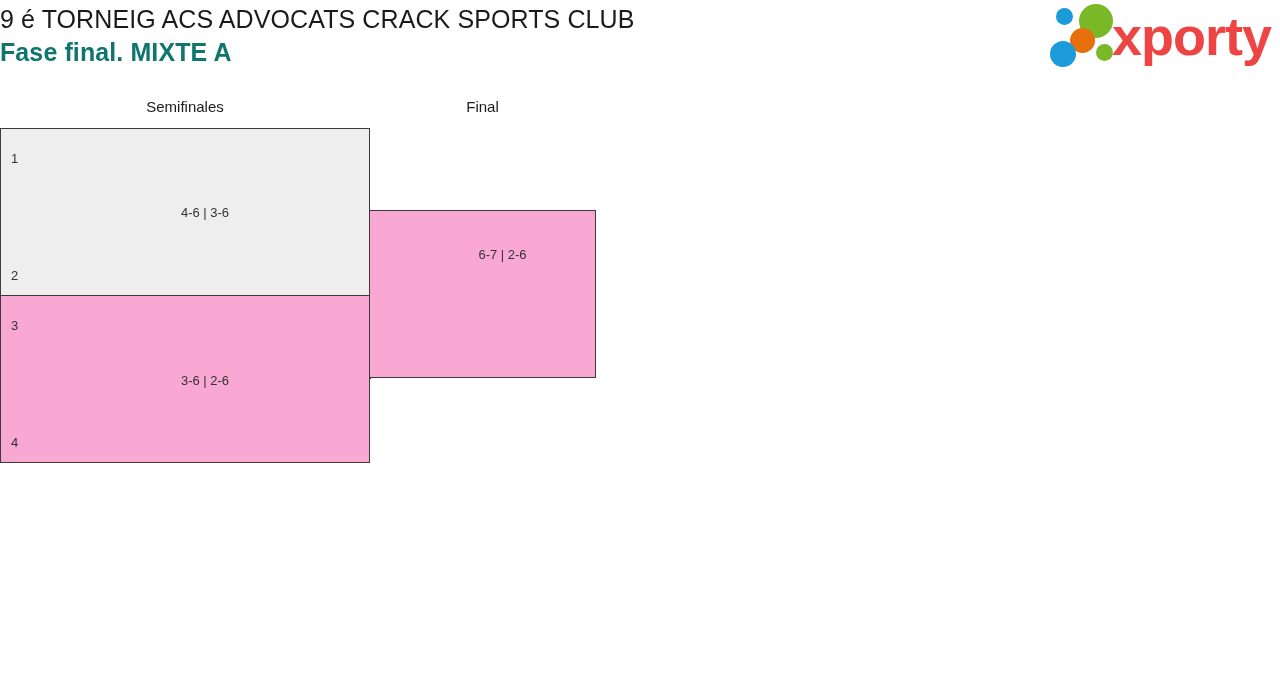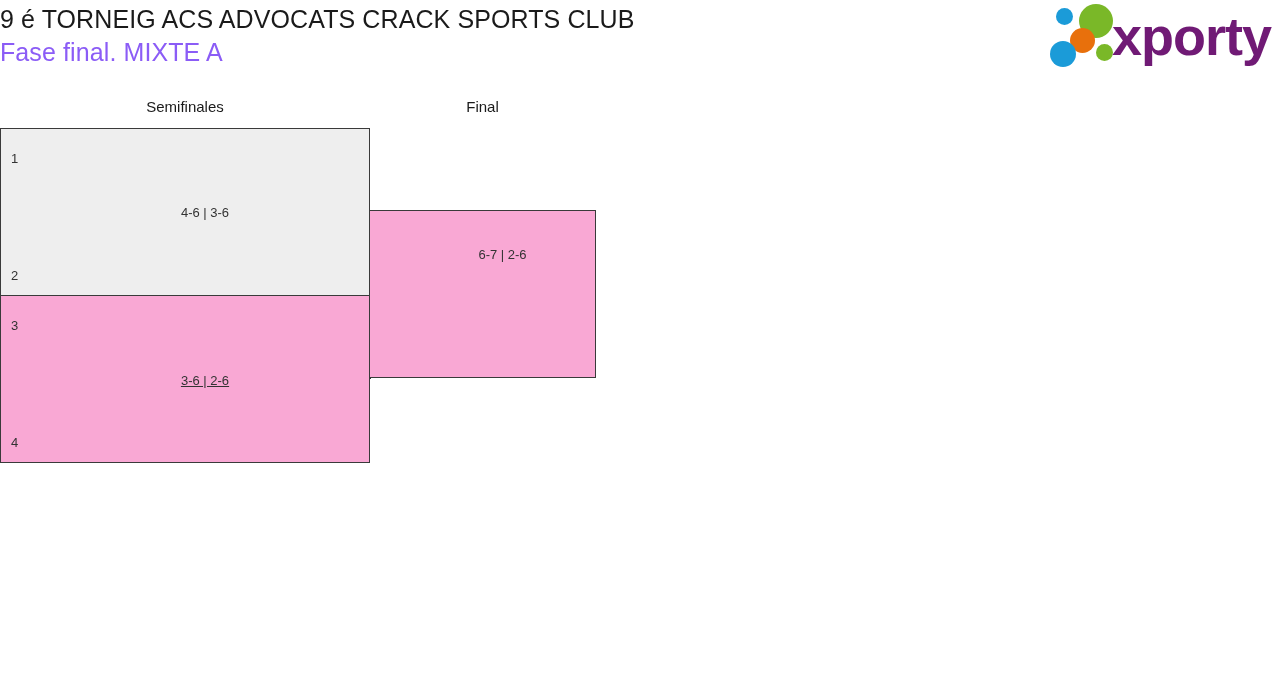--- a/index.html
+++ b/index.html
@@ -36,23 +36,23 @@
     letter-spacing: 0.1px;
     color: #1a1a1a;
     white-space: nowrap;
   }
   #tournament-subtitle {
     position: absolute;
     left: 0px;
     top: 36px;
     font-size: 25px;
     line-height: 33px;
-    font-weight: 400;
+    font-weight: 700;
     letter-spacing: 0.1px;
-    color: #8b5cf6;
+    color: #0f766e;
     white-space: nowrap;
   }
 
   
   #brand-logo {
     position: absolute;
     left: 1046px;
     top: 3px;
     width: 230px;
     height: 68px;
@@ -66,21 +66,21 @@
   #logo-dot-orange     { left: 24px; top: 25px; width: 25px; height: 25px; background: #e8700c; }
   #logo-dot-blue-bot   { left: 4px;  top: 38px; width: 26px; height: 26px; background: #1b9bd8; }
   #logo-dot-green-sm   { left: 50px; top: 41px; width: 17px; height: 17px; background: #7ab828; }
   #logo-wordmark {
     position: absolute;
     left: 66px;
     top: -2px;
     font-size: 54px;
     line-height: 70px;
     font-weight: 700;
-    color: #701a75;
+    color: #ef4444;
     letter-spacing: -1px;
   }
 
   
   #bracket {
     position: absolute;
     left: 0;
     top: 0;
     width: 1280px;
     height: 694px;
@@ -127,21 +127,21 @@
     color: #333333;
     white-space: nowrap;
     padding-left: 20px;
   }
 
   #match-semifinal-1 { left: 0px;   top: 128px; width: 370px; height: 168px; }
   #match-semifinal-2 { left: 0px;   top: 295px; width: 370px; height: 168px; }
   #match-final       { left: 369px; top: 210px; width: 227px; height: 168px; }
 
   #match-semifinal-1 .score { top: 75px; }
-  #match-semifinal-2 .score { top: 76px; text-decoration: underline; }
+  #match-semifinal-2 .score { top: 76px; }
   #match-final .score       { top: 35px; }
 
   .connector {
     position: absolute;
     height: 0;
     border-top: 1px solid #3a3a3a;
   }
   #connector-semifinal-1 { left: 369px; top: 210px; width: 2px; }
   #connector-semifinal-2 { left: 369px; top: 378px; width: 2px; }
 </style>

